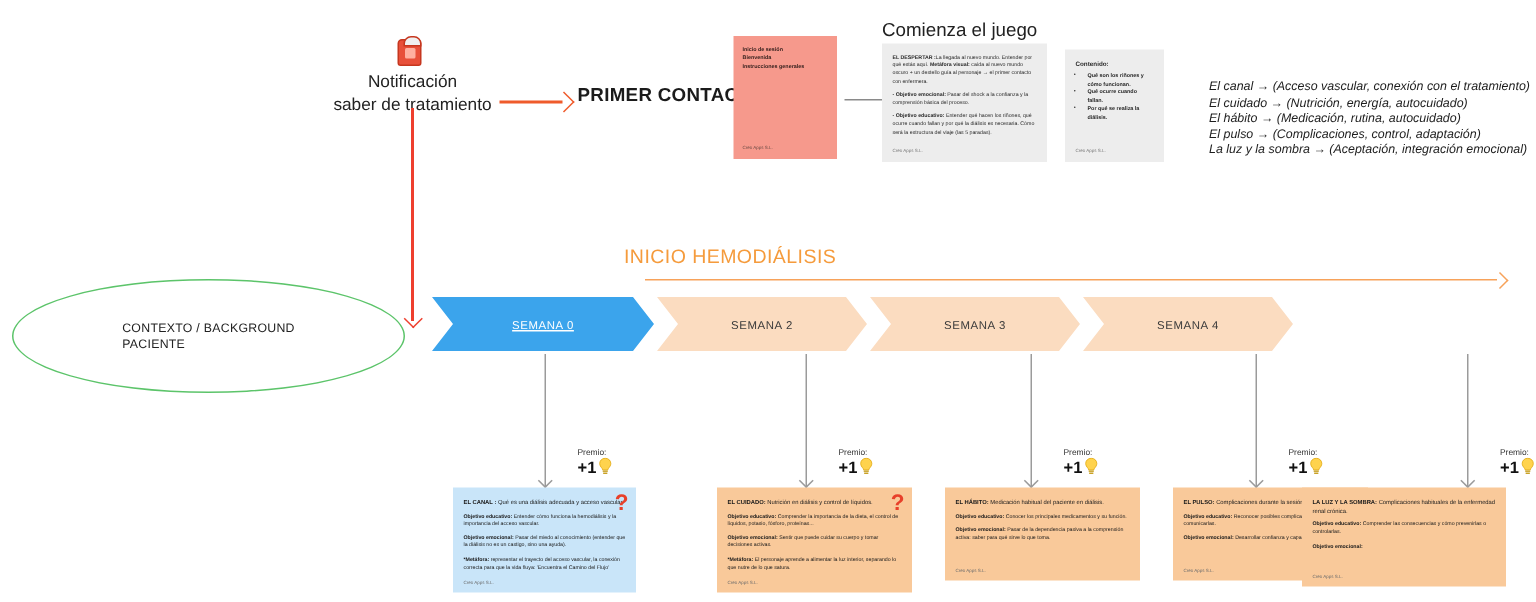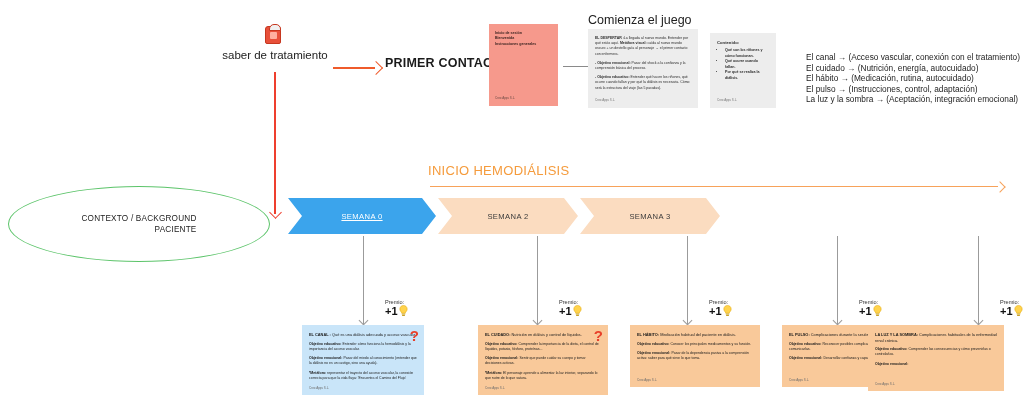--- a/index.html
+++ b/index.html
@@ -72,26 +72,26 @@
   #gray-card-2 { left: 710px; top: 33px; width: 66px; height: 75px; }
   .gray-card .ln { font-size: 3.5px; line-height: 5.2px; color: #2b2b2b; }
   .gray-card .ln b { font-weight: bold; }
   .gray-card .sp { height: 4px; }
   .gray-card ul { margin: 3px 0 0 8px; }
   .gray-card li { font-size: 3.6px; line-height: 5.6px; font-weight: bold; color: #2b2b2b; }
   .gray-card .foot { position: absolute; left: 7px; bottom: 6px; font-size: 3px; color: #777; }
   #gray-card-2 .hdr { font-size: 4.2px; font-weight: bold; color: #2b2b2b; }
 
   
-  #legend { left: 806px; top: 52px; }
+  #legend { left: 806px; top: 52px; font-style: italic; }
   #legend .row { font-size: 8.3px; line-height: 10.6px; color: #1d1d1d; white-space: nowrap; }
 
   
   #inicio-hd {
-    left: 428px; top: 163px; font-size: 13px; color: #f59b3c; letter-spacing: .3px;
+    left: 416px; top: 163px; font-size: 13px; color: #f59b3c; letter-spacing: .3px;
   }
   #hd-arrow { left: 430px; top: 183px; width: 576px; height: 8px; }
   #hd-arrow .shaft { position: absolute; left: 0; top: 3px; width: 568px; height: 1.4px; background: #f7a25a; }
   #hd-arrow .head {
     position: absolute; left: 566px; top: -0.5px; width: 8px; height: 8px;
     border-top: 1.4px solid #f7a25a; border-right: 1.4px solid #f7a25a;
     transform: rotate(45deg);
   }
 
   #chevrons { left: 288px; top: 198px; width: 718px; height: 36px; display: flex; }
@@ -125,40 +125,41 @@
   .info-card .foot { position: absolute; left: 7px; bottom: 5px; font-size: 3px; color: #6b6b6b; }
   .qmark {
     position: absolute; right: 5px; top: 3px; font-size: 15px; font-weight: bold;
     color: #e8402a; line-height: 1;
   }
 
   
   #ellipse {
     left: 8px; top: 186px; width: 262px; height: 76px;
     border: 1.4px solid #5cc46a; border-radius: 50%;
-    display: flex; align-items: center; justify-content: center; text-align: right;
+    display: flex; align-items: center; justify-content: center; text-align: left;
   }
   #ellipse .t { font-size: 8.2px; line-height: 11px; color: #222; letter-spacing: .2px; }
 
   #red-arrow { left: 270px; top: 72px; width: 10px; height: 150px; }
   #red-arrow .shaft { position: absolute; left: 4px; top: 0; width: 1.5px; height: 142px; background: #ee3f2e; }
   #red-arrow .head {
     position: absolute; left: 0.6px; top: 136px; width: 9px; height: 9px;
     border-right: 1.5px solid #ee3f2e; border-bottom: 1.5px solid #ee3f2e;
     transform: rotate(45deg);
   }
 </style>
 </head>
 <body>
 
 <div id="canvas">
 
   <div class="abs" id="siren-icon"></div>
 
   <div class="abs" id="notif-label">
+    <div>Notificación</div>
     <div>saber de tratamiento</div>
   </div>
 
   <div class="abs" id="arrow1">
     <div class="shaft"></div>
       <div class="head"></div>
   </div>
 
   <div class="abs" id="primer-contacto">PRIMER CONTACTO</div>
 
@@ -198,39 +199,42 @@
       <li>Qué ocurre cuando fallan.</li>
       <li>Por qué se realiza la diálisis.</li>
     </ul>
     <div class="foot">Creo Apps S.L.</div>
   </div>
 
   <div class="abs" id="legend">
     <div class="row">El canal → (Acceso vascular, conexión con el tratamiento)</div>
     <div class="row">El cuidado → (Nutrición, energía, autocuidado)</div>
     <div class="row">El hábito → (Medicación, rutina, autocuidado)</div>
-    <div class="row">El pulso → (Instrucciones, control, adaptación)</div>
+    <div class="row">El pulso → (Complicaciones, control, adaptación)</div>
     <div class="row">La luz y la sombra → (Aceptación, integración emocional)</div>
   </div>
 
   <div class="abs" id="inicio-hd">INICIO HEMODIÁLISIS</div>
   <div class="abs" id="hd-arrow">
     <div class="shaft"></div>
       <div class="head"></div>
   </div>
 
   <div class="abs" id="chevrons">
       <div class="chev" style="width: 148px; background: rgb(59, 164, 236);">
         <span style="color: rgb(255, 255, 255); text-decoration: underline;">SEMANA 0</span>
       </div>
       <div class="chev" style="width: 140px; background: rgb(251, 220, 192);">
         <span style="color: rgb(58, 58, 58);">SEMANA 2</span>
       </div>
       <div class="chev" style="width: 140px; background: rgb(251, 220, 192);">
         <span style="color: rgb(58, 58, 58);">SEMANA 3</span>
+      </div>
+      <div class="chev" style="width: 140px; background: rgb(251, 220, 192);">
+        <span style="color: rgb(58, 58, 58);">SEMANA 4</span>
       </div>
     </div>
 
   <div id="bottom-layer">
       <div class="abs conn" style="left: 363px; top: 236px; height: 88px;"></div>
       <div class="conn-head" style="position: absolute; left: 360px; top: 317px;"></div>
       <div class="abs prize" style="left: 385px; top: 299px;">
         <div>Premio:</div>
         <div><span class="plus">+1</span><span class="bulb"><svg width="9" height="12" viewBox="0 0 9 12">
               <path d="M4.5 0.5C2.3 0.5 0.8 2.1 0.8 4c0 1.3 0.7 2.2 1.3 2.9 0.4 0.5 0.6 0.8 0.6 1.3h3.6c0-0.5 0.2-0.8 0.6-1.3C7.5 6.2 8.2 5.3 8.2 4 8.2 2.1 6.7 0.5 4.5 0.5z" fill="#ffd34d" stroke="#e0a400" stroke-width="0.5"></path>

